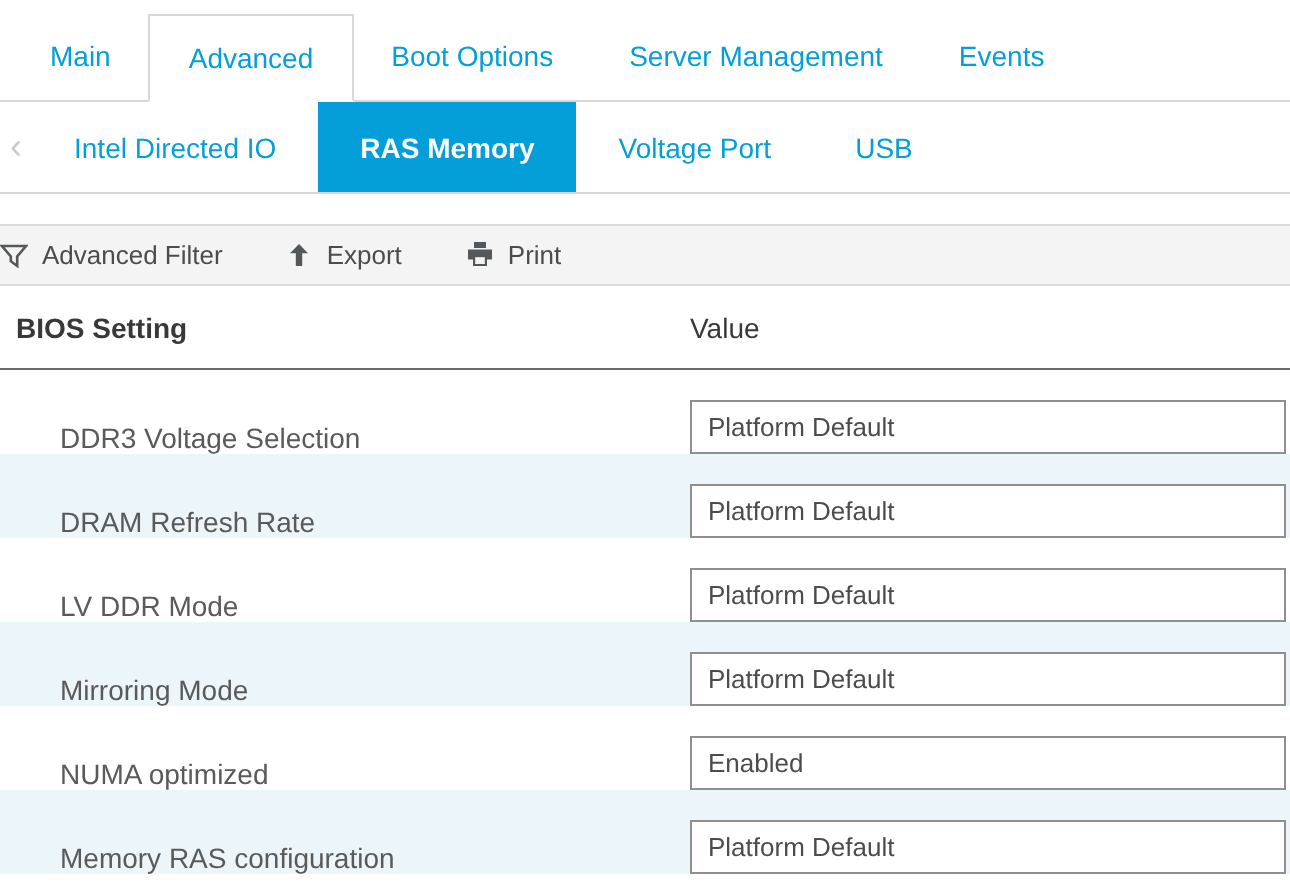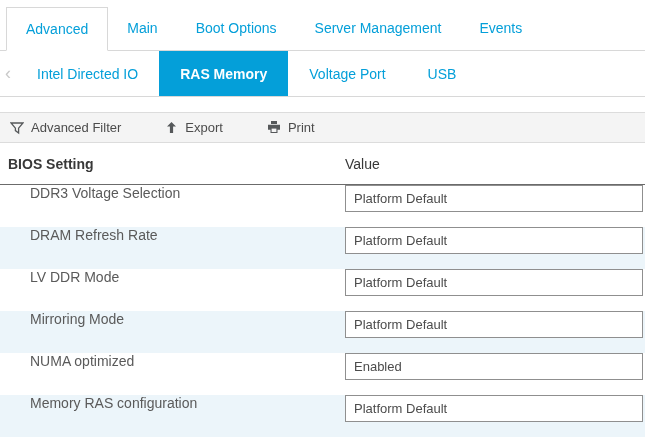--- a/index.html
+++ b/index.html
@@ -14,44 +14,44 @@
 
   
   .sub-tabs { display: flex; align-items: stretch; height: 46px; border-bottom: 1px solid #d8d8d8; }
   .chevron { width: 16px; display: flex; align-items: center; justify-content: center; color: #c9c9c9; font-size: 18px; cursor: pointer; }
   .sub-tab { color: #049fd9; font-size: 14px; padding: 0 21px; display: flex; align-items: center; cursor: pointer; white-space: nowrap; }
   .sub-tab.selected { background: #049fd9; color: #fff; font-weight: bold; }
 
   .spacer { height: 15px; }
 
   
-  .toolbar { height: 31px; background: #f4f4f4; border-top: 1px solid #dcdcdc; border-bottom: 1px solid #dcdcdc; display: flex; align-items: center; padding-left: 10px; gap: 44px; }
+  .toolbar { height: 31px; background: #f4f4f4; border-top: 1px solid #dcdcdc; border-bottom: 1px solid #dcdcdc; display: flex; align-items: center; gap: 32px; }
   .tool { display: flex; align-items: center; gap: 7px; color: #4c4c4c; font-size: 13px; cursor: pointer; }
   .tool .icn { color: #55585a; display: flex; align-items: center; }
   .tool svg { display: block; }
 
   
   .thead { display: flex; height: 42px; align-items: center; border-bottom: 1px solid #6b6b6b; font-size: 14px; color: #383838; background: #fff; }
   .col-setting { width: 345px; padding-left: 8px; font-weight: bold; }
   .col-value { flex: 1; }
 
-  .row { display: flex; height: 42px; align-items: flex-start; font-size: 14px; color: #5a5a5a; background: #fff; }
+  .row { display: flex; height: 42px; align-items: flex-end; font-size: 14px; color: #5a5a5a; background: #fff; }
   .row.alt { background: #ecf5fa; }
   .row .setting { width: 345px; padding-left: 30px; }
   .row .value-wrap { flex: 1; padding-right: 2px; }
   .select { height: 27px; border: 1px solid #8f8f8f; background: #fff; display: flex; align-items: center; padding-left: 8px; font-size: 13px; color: #4c4c4c; cursor: pointer; }
 </style>
 </head>
 <body>
 
 <div class="app">
 
   <div class="top-tabs">
+    <div class="top-tab">Main</div>
     <div class="top-tab selected">Advanced</div>
-    <div class="top-tab">Main</div>
     <div class="top-tab">Boot Options</div>
     <div class="top-tab">Server Management</div>
     <div class="top-tab">Events</div>
   </div>
 
   <div class="sub-tabs">
     <div class="chevron">‹</div>
     <div class="sub-tab">Intel Directed IO</div>
     <div class="sub-tab selected">RAS Memory</div>
     <div class="sub-tab">Voltage Port</div>

